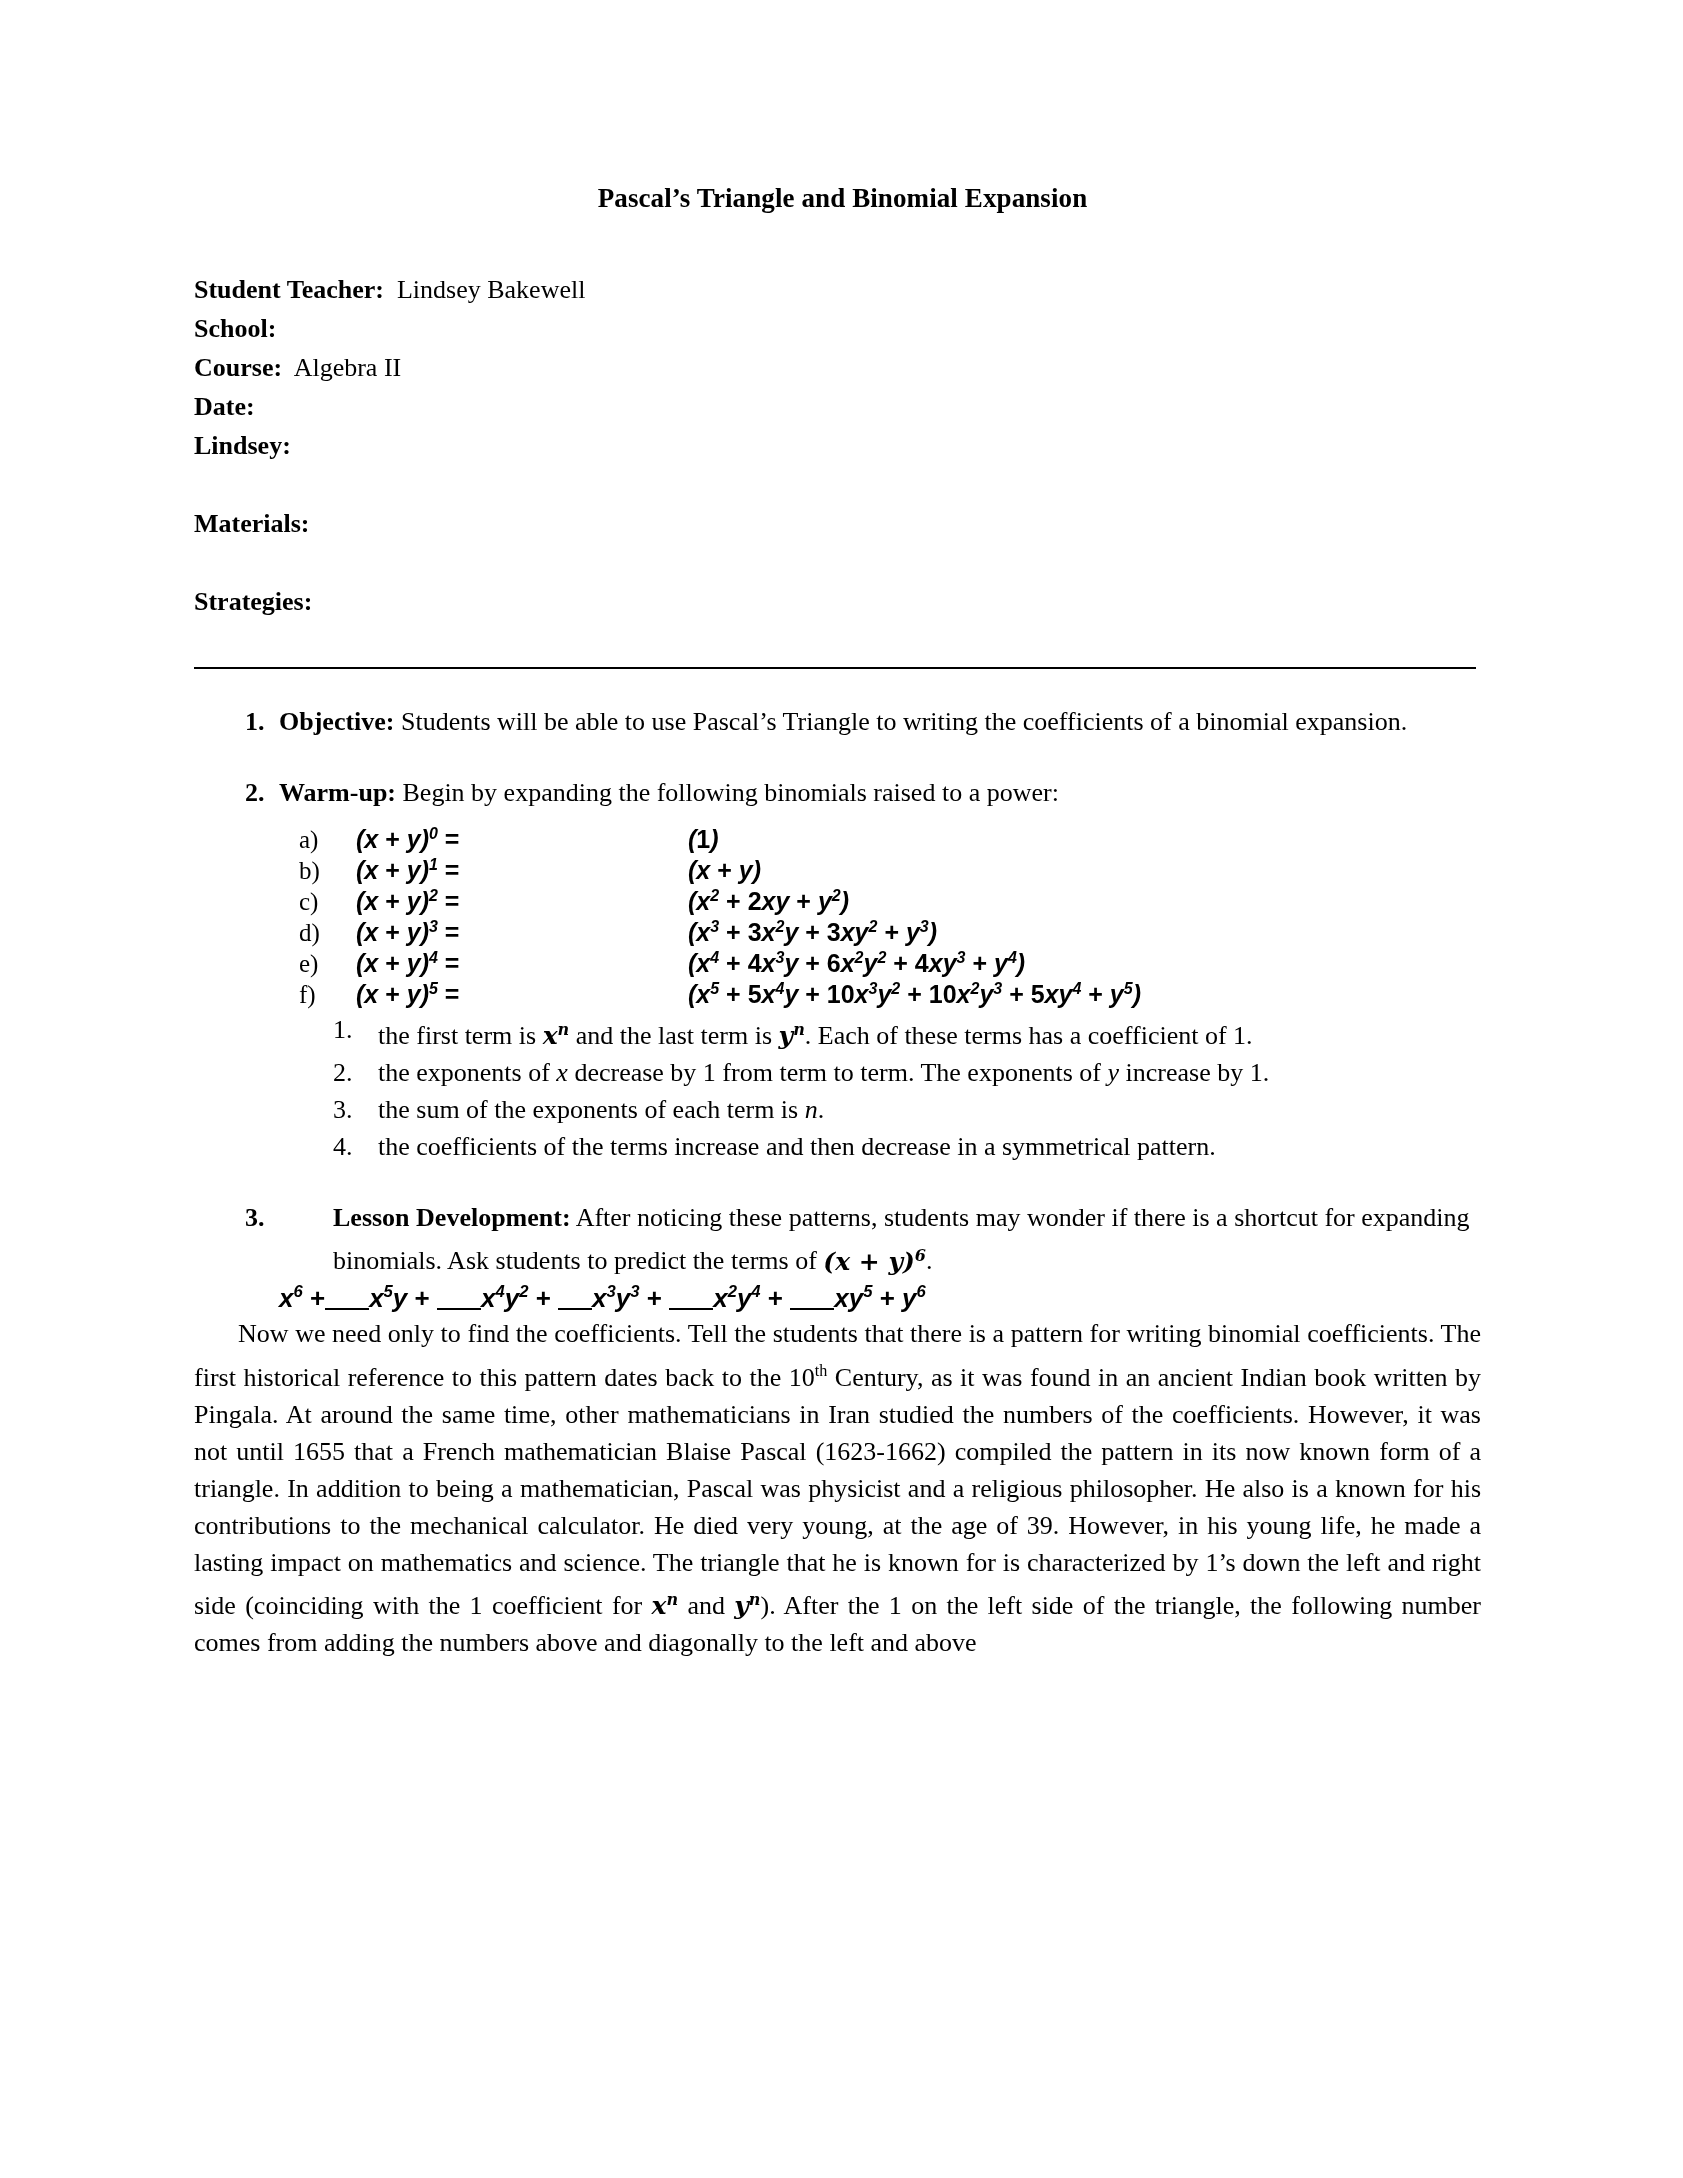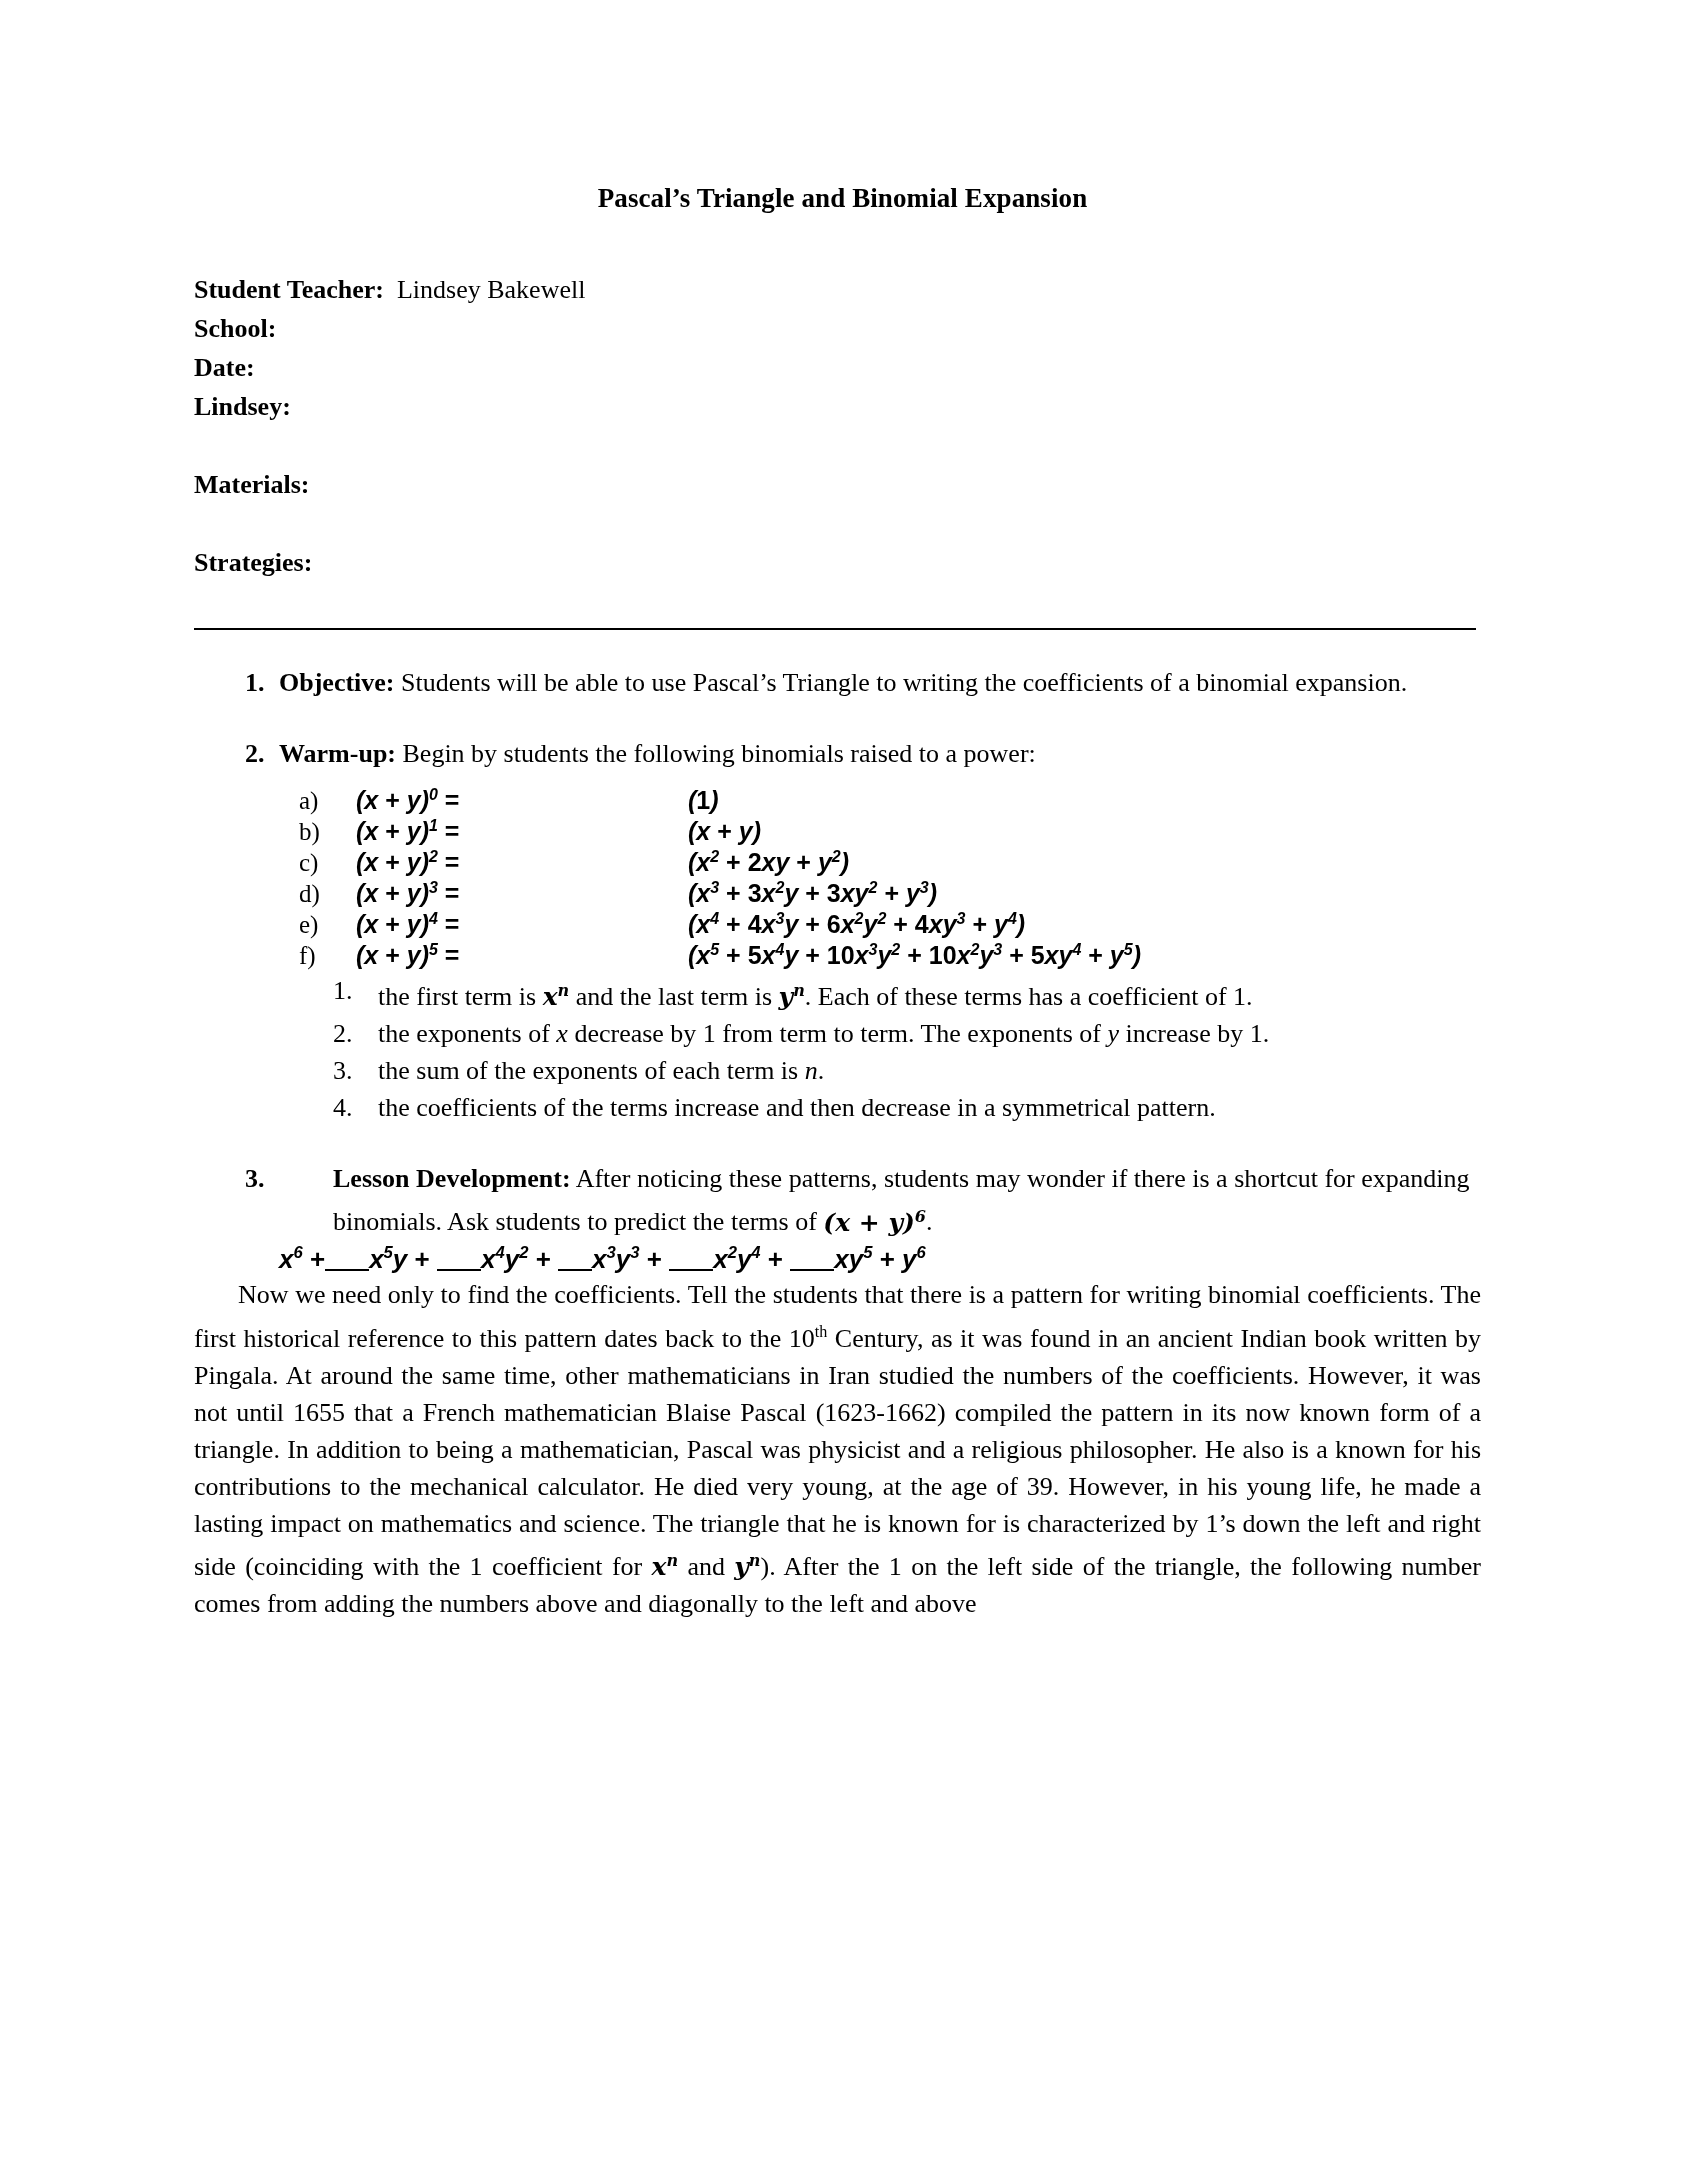--- a/index.html
+++ b/index.html
@@ -204,37 +204,38 @@
 <body>
 
 <div class="page">
   <div class="content">
 
     <div class="doc-title">Pascal’s Triangle and Binomial Expansion</div>
 
     <div class="meta-list">
       <div class="meta-row"><span class="meta-label">Student Teacher:</span><span class="meta-value">  Lindsey Bakewell</span></div>
       <div class="meta-row"><span class="meta-label">School:</span><span class="meta-value"></span></div>
+      <div class="meta-row"><span class="meta-label">Course:</span><span class="meta-value">  Algebra II</span></div>
       <div class="meta-row"><span class="meta-label">Date:</span><span class="meta-value"></span></div>
       <div class="meta-row"><span class="meta-label">Lindsey:</span><span class="meta-value"></span></div>
     </div>
 
     <div class="spacer-lg"></div>
     <div class="block-head">Materials:</div>
     <div class="spacer-lg"></div>
     <div class="block-head">Strategies:</div>
 
     <hr class="rule">
 
     <div class="num-item">
       <span class="marker">1.</span><span class="lead">Objective:</span><span>  Students will be able to use Pascal’s Triangle to writing the coefficients of a binomial expansion.</span>
     </div>
 
     <div class="num-item">
-      <span class="marker">2.</span><span class="lead">Warm-up:</span><span>  Begin by students the following binomials raised to a power:</span>
+      <span class="marker">2.</span><span class="lead">Warm-up:</span><span>  Begin by expanding the following binomials raised to a power:</span>
     </div>
 
     <div class="eq-grid">
 
       <div class="eq-row">
         <span class="eq-letter">a)</span>
         <span class="eq-left math">(<span class="it">x</span> <span class="op">+</span> <span class="it">y</span>)<sup>0</sup> <span class="op">=</span></span>
         <span class="math">(<span class="num">1</span>)</span>
       </div>
 

